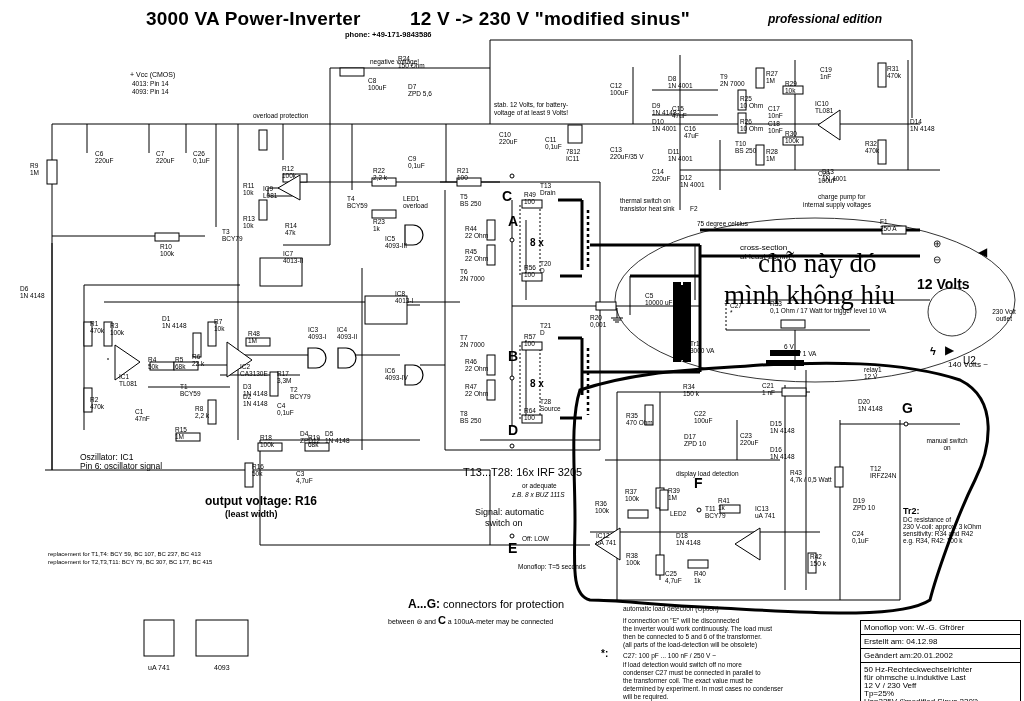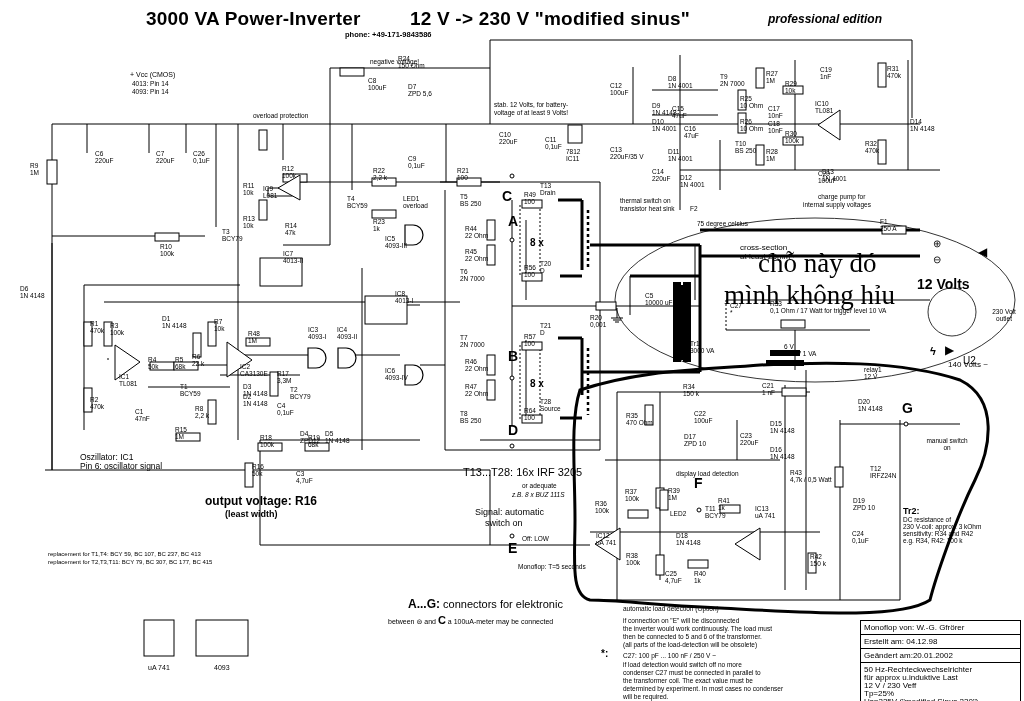--- a/index.html
+++ b/index.html
@@ -845,21 +845,21 @@
 <div class="abs t" style="left:522px;top:535px;">Off: LOW</div>
 <div class="abs t" style="left:518px;top:563px;">Monoflop: T=5 seconds</div>
 
 <div class="abs t" style="left:48px;top:551px;font-size:6px;">replacement for  T1,T4:        BCY 59, BC 107, BC 237, BC 413</div>
 <div class="abs t" style="left:48px;top:559px;font-size:6px;">replacement for  T2,T3,T11: BCY 79, BC 307, BC 177, BC 415</div>
 
 <div class="abs t" style="left:148px;top:664px;font-size:7px;">uA 741</div>
 <div class="abs t" style="left:214px;top:664px;font-size:7px;">4093</div>
 
 <div class="abs" style="left:408px;top:597px;font-size:12px;">
-  <b>A...G:</b><span style="font-size:11px;"> connectors for elektronic</span>
+  <b>A...G:</b><span style="font-size:11px;"> connectors for protection</span>
 </div>
 <div class="abs" style="left:388px;top:614px;font-size:7px;">
   <span>between</span>
   <span>⊜</span>
   <span>and</span>
   <b style="font-size:11px;">C</b>
   <span>a 100uA-meter  may be connected</span>
 </div>
 
 <div class="abs t" style="left:623px;top:617px;">if connection on "E" will be disconnected</div>
@@ -879,18 +879,18 @@
 <div class="abs t" style="left:903px;top:523px;">230 V-coil: approx. 3 kOhm</div>
 <div class="abs t" style="left:903px;top:530px;">sensitivity: R34 and R42</div>
 <div class="abs t" style="left:903px;top:537px;">e.g. R34, R42: 100 k</div>
 
 <div class="infobox">
   <div>Monoflop von:   W.-G. Gfrörer</div>
   <div>Erstellt am:   04.12.98</div>
   <div>Geändert am:20.01.2002</div>
   <div>
     <span>50 Hz-Rechteckwechselrichter</span><br>
-    <span>für approx u.induktive Last</span><br>
+    <span>für ohmsche u.induktive Last</span><br>
     <span>12 V / 230 Veff</span><br>
     <span>Tp=25%</span><br>
     <span>Us=325V ("modified Sinus 230")</span>
   </div>
 </div>
 
 </body></html>

